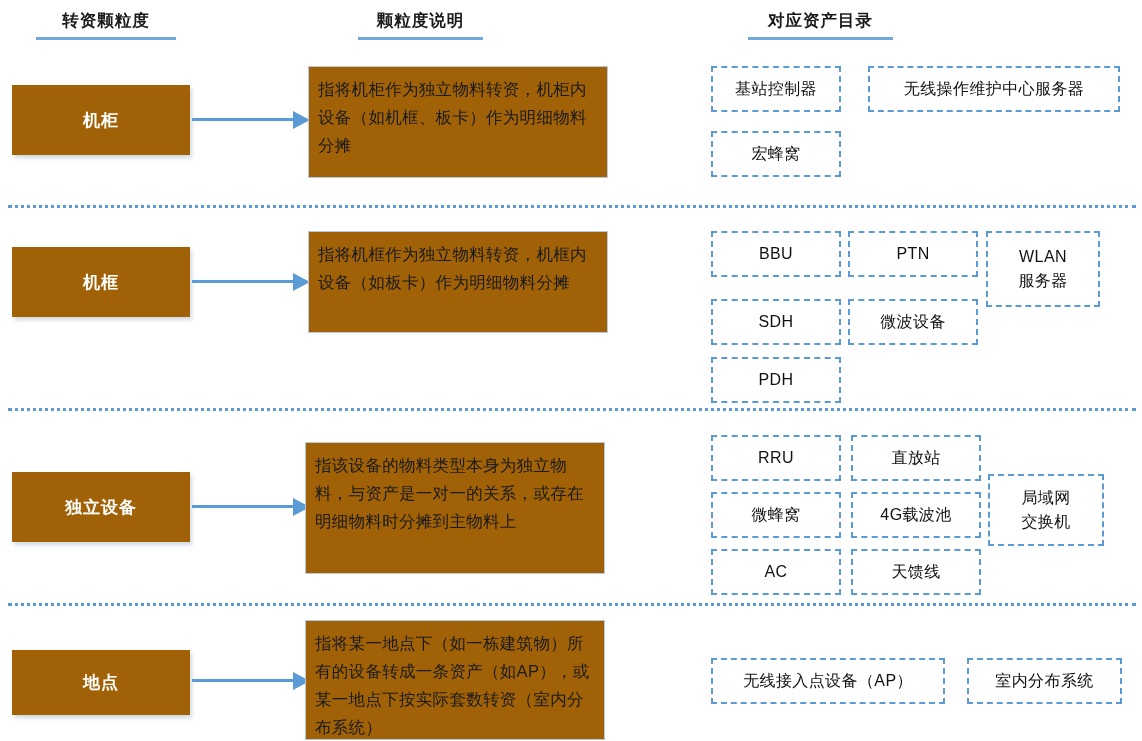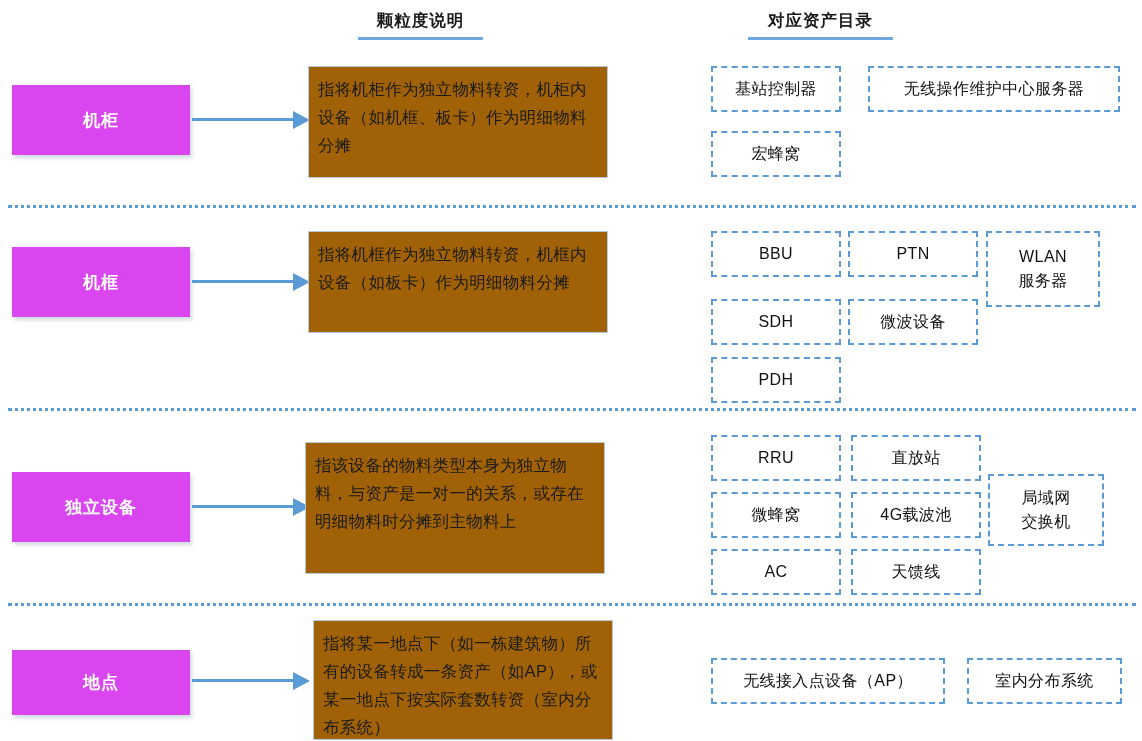--- a/index.html
+++ b/index.html
@@ -64,21 +64,21 @@
     height: 0;
     border-top: 3px dotted #5b9bd5;
   }
   #div-0 { top: 205px; }
   #div-1 { top: 408px; }
   #div-2 { top: 603px; }
 
   
   .gran-box {
     position: absolute;
-    background: #d946ef;
+    background: #a16207;
     color: #ffffff;
     font-size: 17px;
     font-weight: bold;
     display: flex;
     align-items: center;
     justify-content: center;
     box-shadow: 2px 3px 4px rgba(150,170,190,0.45);
     letter-spacing: 1px;
   }
 
@@ -132,20 +132,24 @@
     line-height: 24px;
     color: #111111;
     letter-spacing: 0.4px;
     padding: 0 4px;
   }
 </style>
 </head>
 <body>
 
 <div class="header-row">
+  <div class="col-header" id="hdr-0">
+    <span>转资颗粒度</span>
+    <span class="hdr-rule"></span>
+  </div>
   <div class="col-header" id="hdr-1">
     <span>颗粒度说明</span>
     <span class="hdr-rule"></span>
   </div>
   <div class="col-header" id="hdr-2">
     <span>对应资产目录</span>
     <span class="hdr-rule"></span>
   </div>
 </div>
 
@@ -254,21 +258,21 @@
 <div class="band" id="band-3">
   <div class="gran-box" style="left:12px; top:40px; width:178px; height:65px;">
     <span>地点</span>
   </div>
 
   <div class="arrow-wrap" style="left:192px; top:62px; width:118px;">
     <span class="arrow-shaft" style="width:101px;"></span>
     <span class="arrow-head" style="left:101px;"></span>
   </div>
 
-  <div class="desc-box" style="left:305px; top:10px; width:300px; height:120px;margin-left:8px;">
+  <div class="desc-box" style="left:305px; top:10px; width:300px; height:120px;">
     <span>指将某一地点下（如一栋建筑物）所有的设备转成一条资产（如AP），或某一地点下按实际套数转资（室内分布系统）</span>
   </div>
 
   <div class="asset-chip" style="left:711px; top:48px; width:234px; height:46px;">
     <span>无线接入点设备（AP）</span>
   </div>
   <div class="asset-chip" style="left:967px; top:48px; width:155px; height:46px;">
     <span>室内分布系统</span>
   </div>
 </div>

